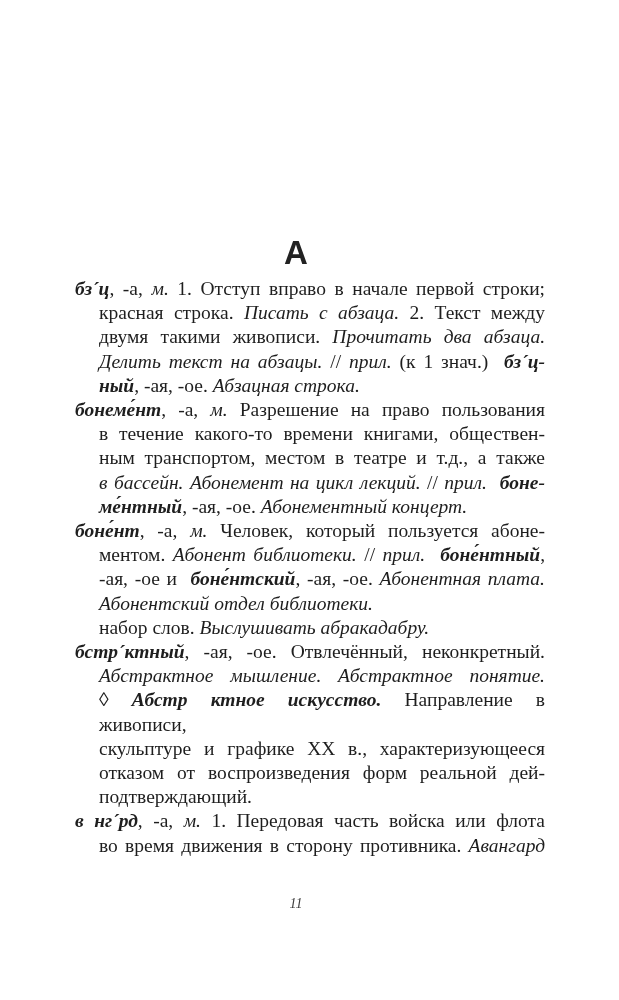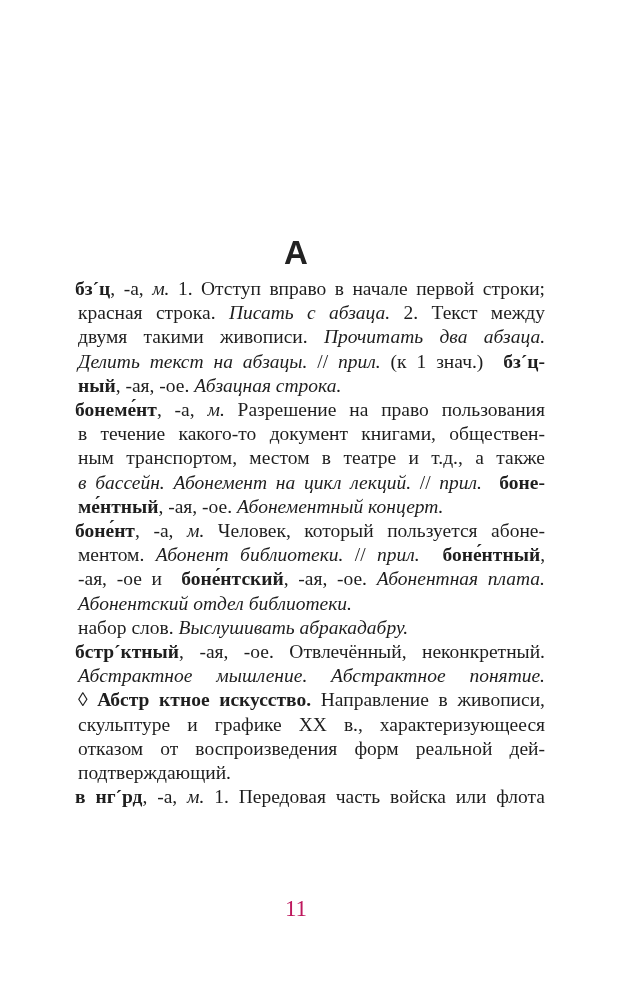--- a/index.html
+++ b/index.html
@@ -35,51 +35,52 @@
   }
   .line {
     text-align: justify;
     text-align-last: justify;
   }
   .line.short {
     text-align: center;
     text-align-last: left;
   }
   .line.cont {
-    margin-left: 3px;
+    margin-left: 24px;
   }
-  .seg-b { font-weight: 700; }
+  .seg-b { font-weight: 700; font-style: italic; }
   .seg-i { font-style: italic; }
   .page-number {
     position: absolute;
     top: 896px;
     left: 61px;
     width: 470px;
     text-align: center;
-    font-size: 23px;
-    color: #be185d;
+    font-style: italic;
+    font-size: 14px;
+    color: #404040;
   }
 </style>
 </head>
 <body>
 
 <div class="page">
   <div class="letter-heading">А</div>
 
   <div class="entries">
       <div class="entry">
         <div class="line"><span class="seg-b">бз´ц</span><span class="seg-r">, -а, </span><span class="seg-i">м.</span><span class="seg-r"> 1. Отступ вправо в начале первой строки;</span></div>
         <div class="line cont"><span class="seg-r">красная строка. </span><span class="seg-i">Писать с абзаца.</span><span class="seg-r"> 2. Текст между</span></div>
         <div class="line cont"><span class="seg-r">двумя такими живописи. </span><span class="seg-i">Прочитать два абзаца.</span></div>
         <div class="line cont"><span class="seg-i">Делить текст на абзацы.</span><span class="seg-r"> // </span><span class="seg-i">прил.</span><span class="seg-r"> (к 1 знач.) &nbsp;</span><span class="seg-b">бз´ц-</span></div>
         <div class="line cont short"><span class="seg-b">ный</span><span class="seg-r">, -ая, -ое. </span><span class="seg-i">Абзацная строка.</span></div>
       </div>
       <div class="entry">
         <div class="line"><span class="seg-b">бонеме́нт</span><span class="seg-r">, -а, </span><span class="seg-i">м.</span><span class="seg-r"> Разрешение на право пользования</span></div>
-        <div class="line cont"><span class="seg-r">в течение какого-то документ книгами, обществен-</span></div>
+        <div class="line cont"><span class="seg-r">в течение какого-то времени книгами, обществен-</span></div>
         <div class="line cont"><span class="seg-r">ным транспортом, местом в театре и т.д., а также</span></div>
         <div class="line cont"><span class="seg-i">в бассейн. Абонемент на цикл лекций.</span><span class="seg-r"> // </span><span class="seg-i">прил.</span><span class="seg-r"> &nbsp;</span><span class="seg-b">боне-</span></div>
         <div class="line cont short"><span class="seg-b">ме́нтный</span><span class="seg-r">, -ая, -ое. </span><span class="seg-i">Абонементный концерт.</span></div>
       </div>
       <div class="entry">
         <div class="line"><span class="seg-b">боне́нт</span><span class="seg-r">, -а, </span><span class="seg-i">м.</span><span class="seg-r"> Человек, который пользуется абоне-</span></div>
         <div class="line cont"><span class="seg-r">ментом. </span><span class="seg-i">Абонент библиотеки.</span><span class="seg-r"> // </span><span class="seg-i">прил.</span><span class="seg-r"> &nbsp;</span><span class="seg-b">боне́нтный</span><span class="seg-r">,</span></div>
         <div class="line cont"><span class="seg-r">-ая, -ое и &nbsp;</span><span class="seg-b">боне́нтский</span><span class="seg-r">, -ая, -ое. </span><span class="seg-i">Абонентная плата.</span></div>
         <div class="line cont short"><span class="seg-i">Абонентский отдел библиотеки.</span></div>
       </div>
@@ -89,17 +90,18 @@
       <div class="entry">
         <div class="line"><span class="seg-b">бстр´ктный</span><span class="seg-r">, -ая, -ое. Отвлечённый, неконкретный.</span></div>
         <div class="line cont"><span class="seg-i">Абстрактное мышление. Абстрактное понятие.</span></div>
         <div class="line cont"><span class="seg-r">◊ </span><span class="seg-b">Абстр&nbsp;ктное искусство.</span><span class="seg-r"> Направление в живописи,</span></div>
         <div class="line cont"><span class="seg-r">скульптуре и графике XX в., характеризующееся</span></div>
         <div class="line cont"><span class="seg-r">отказом от воспроизведения форм реальной дей-</span></div>
         <div class="line cont short"><span class="seg-r">подтверждающий.</span></div>
       </div>
       <div class="entry">
         <div class="line"><span class="seg-b">в нг´рд</span><span class="seg-r">, -а, </span><span class="seg-i">м.</span><span class="seg-r"> 1. Передовая часть войска или флота</span></div>
+        <div class="line cont"><span class="seg-r">во время движения в сторону противника. </span><span class="seg-i">Авангард</span></div>
       </div>
     </div>
 
   <div class="page-number">11</div>
 </div>
 
 </body></html>

